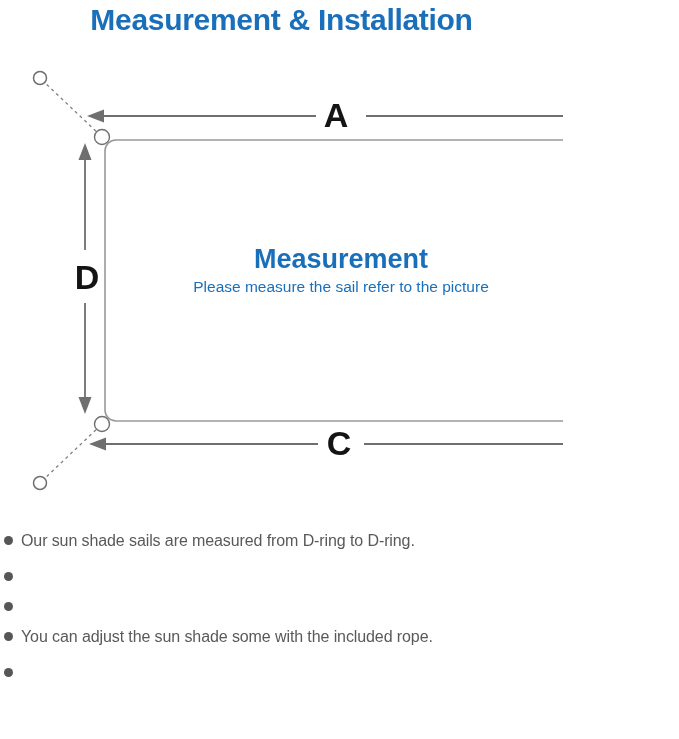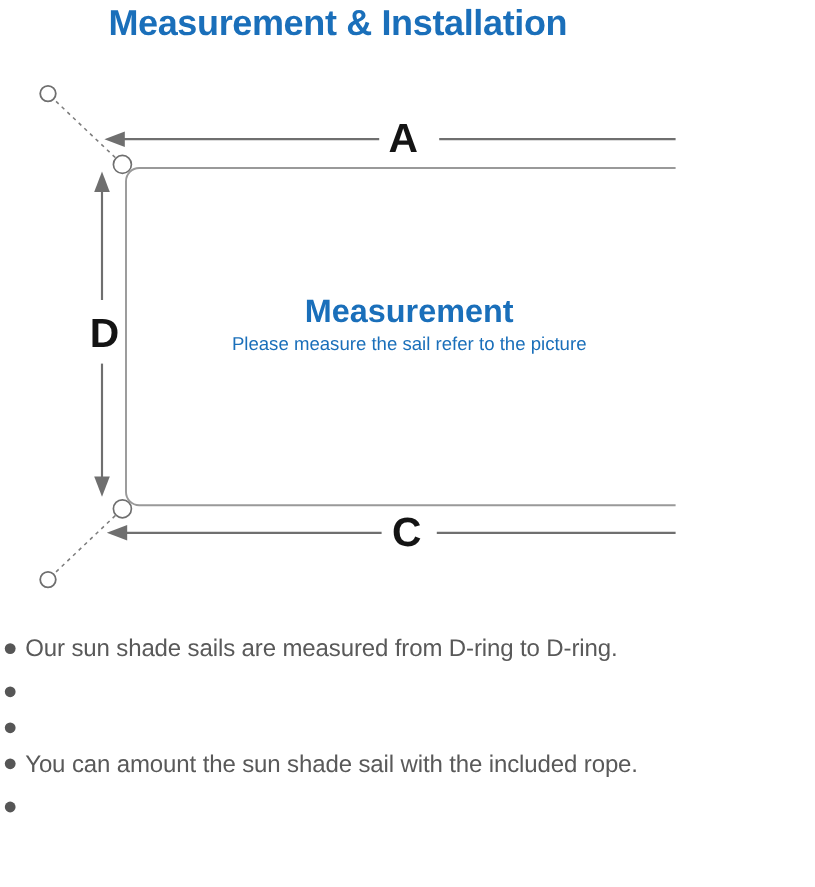--- a/index.html
+++ b/index.html
@@ -40,21 +40,21 @@
     fill:#1a6fba;
   }
   .notes{
     position:absolute;top:531px;left:4px;width:672px;
     list-style:none;margin:0;padding:0;
   }
   .note-item{
     display:flex;
     margin:0 0 16px 0;
     color:#595959;
-    font-size:20px;
+    font-size:16px;
     line-height:20px;
     letter-spacing:-0.1px;
   }
   .bullet-dot{
     flex:none;
     width:9px;height:9px;
     border-radius:50%;
     background:#565656;
     margin:5px 8px 0 0;
   }
@@ -141,20 +141,20 @@
       <span class="note-text">Our sun shade sails are measured from D-ring to D-ring.</span>
     </li>
     <li class="note-item">
       <span class="bullet-dot"></span>
     </li>
     <li class="note-item">
       <span class="bullet-dot"></span>
     </li>
     <li class="note-item">
       <span class="bullet-dot"></span>
-      <span class="note-text">You can amount the sun shade sail with the included rope.</span>
+      <span class="note-text">You can adjust the sun shade some with the included rope.</span>
     </li>
     <li class="note-item">
       <span class="bullet-dot"></span>
     </li>
   </ul>
 
 </div>
 
 </body></html>

